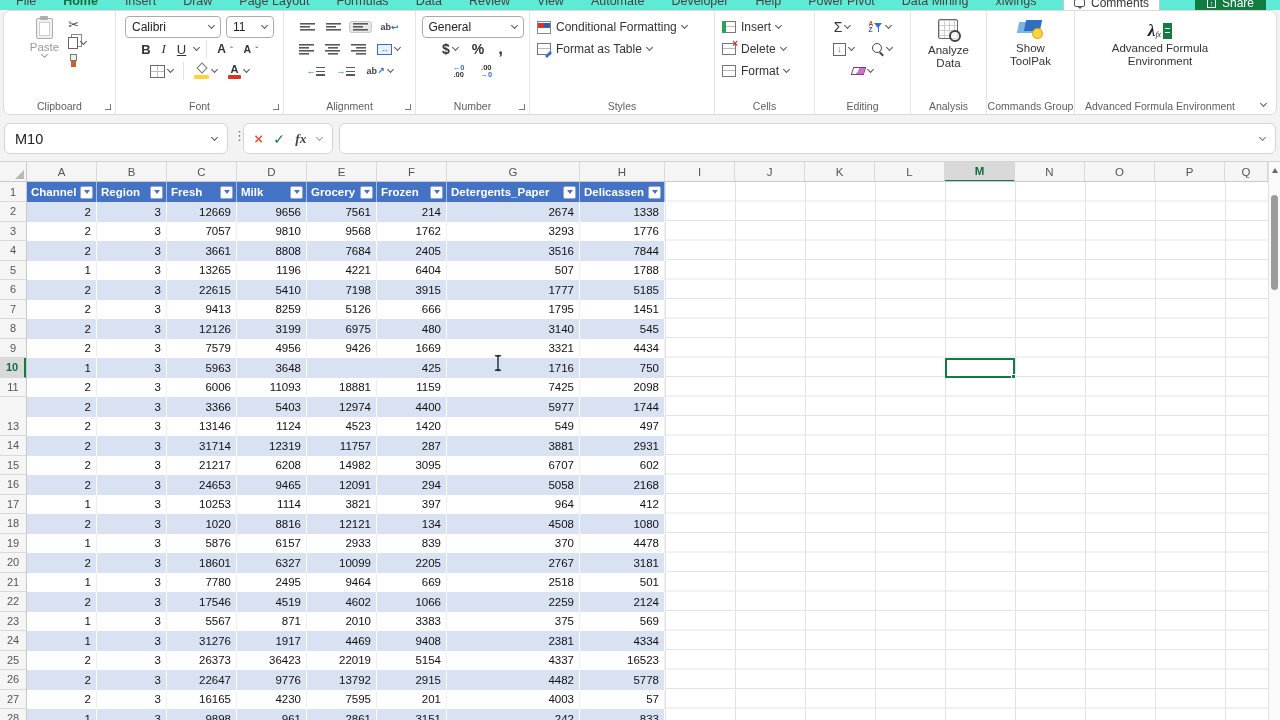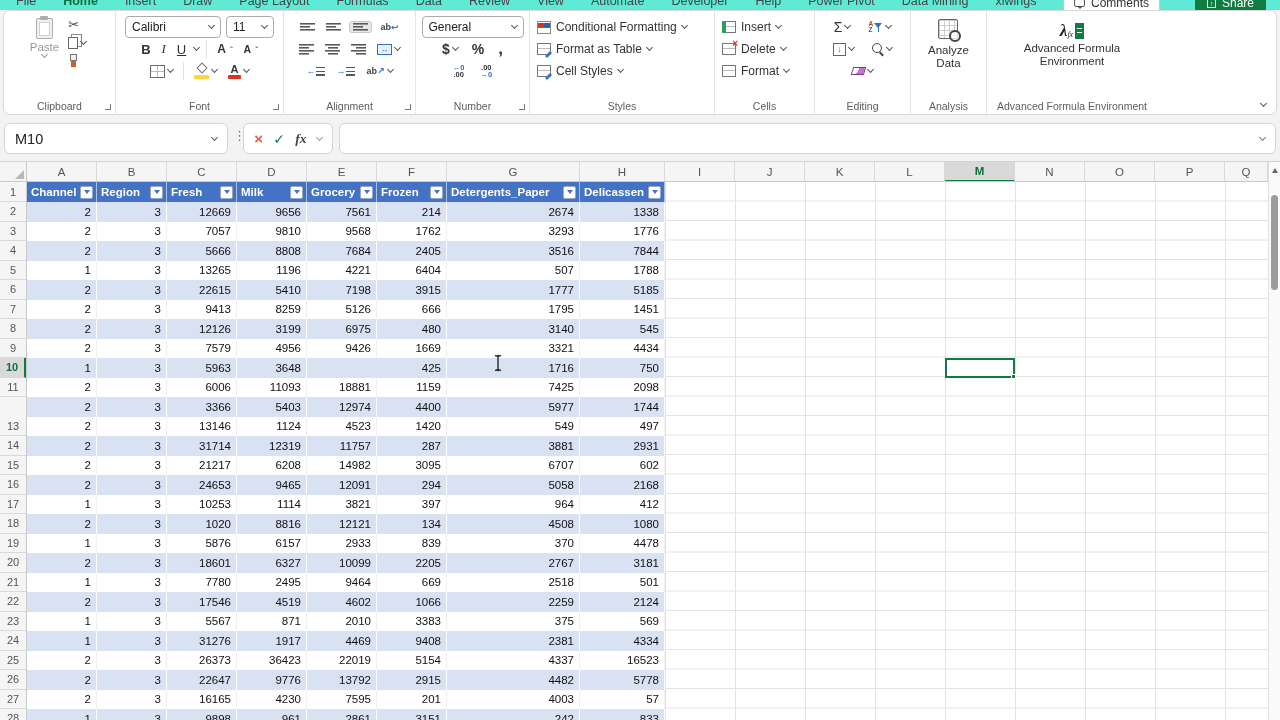--- a/index.html
+++ b/index.html
@@ -356,25 +356,20 @@
     <div class="row-btn">
         <span class="ic-cf"></span>
         <span>Conditional Formatting</span>
         <span class="chev"></span>
       </div>
     <div class="row-btn">
         <span class="ic-tbl pencil"></span>
         <span>Format as Table</span>
         <span class="chev"></span>
       </div>
-    <div class="row-btn">
-        <span class="ic-tbl pencil"></span>
-        <span>Cell Styles</span>
-        <span class="chev"></span>
-      </div>
     <div class="grp-label">Styles</div>
   </div>
 
   <div class="grp" style="width:100px;align-items:flex-start">
     <div class="row-btn">
         <span class="ic-tbl green"></span>
         <span>Insert</span>
         <span class="chev"></span>
       </div>
     <div class="row-btn">
@@ -430,20 +425,31 @@
     <div class="big">
       <span class="ic-analyze">
           <span class="sh"></span>
           <span class="lens"></span>
         </span>
       <span style="width:52px">Analyze Data</span>
     </div>
     <div class="grp-label">Analysis</div>
   </div>
 
+  <div class="grp" style="width:88px">
+    <div class="big">
+      <span class="ic-toolpak">
+          <span class="tp1"></span>
+          <span class="tp2"></span>
+          <span class="bulb"></span>
+        </span>
+      <span style="width:56px">Show ToolPak</span>
+    </div>
+    <div class="grp-label">Commands Group</div>
+  </div>
 
   <div class="grp" style="width:170px;border-right:none">
     <div class="big">
       <span class="ic-afe">
           <span class="lam">λ</span>
           <span class="lamfx">fx</span>
           <span class="afeblk"></span>
         </span>
       <span style="width:120px">Advanced Formula Environment</span>
     </div>
@@ -592,21 +598,21 @@
         <div class="td" style="width: 70px;">7057</div>
         <div class="td" style="width: 70px;">9810</div>
         <div class="td" style="width: 70px;">9568</div>
         <div class="td" style="width: 70px;">1762</div>
         <div class="td" style="width: 133px;">3293</div>
         <div class="td" style="width: 85px;">1776</div>
       </div>
       <div class="tr band">
         <div class="td" style="width: 70px;">2</div>
         <div class="td" style="width: 70px;">3</div>
-        <div class="td" style="width: 70px;">5666</div>
+        <div class="td" style="width: 70px;">3661</div>
         <div class="td" style="width: 70px;">8808</div>
         <div class="td" style="width: 70px;">7684</div>
         <div class="td" style="width: 70px;">2405</div>
         <div class="td" style="width: 133px;">3516</div>
         <div class="td" style="width: 85px;">7844</div>
       </div>
       <div class="tr">
         <div class="td" style="width: 70px;">1</div>
         <div class="td" style="width: 70px;">3</div>
         <div class="td" style="width: 70px;">13265</div>

